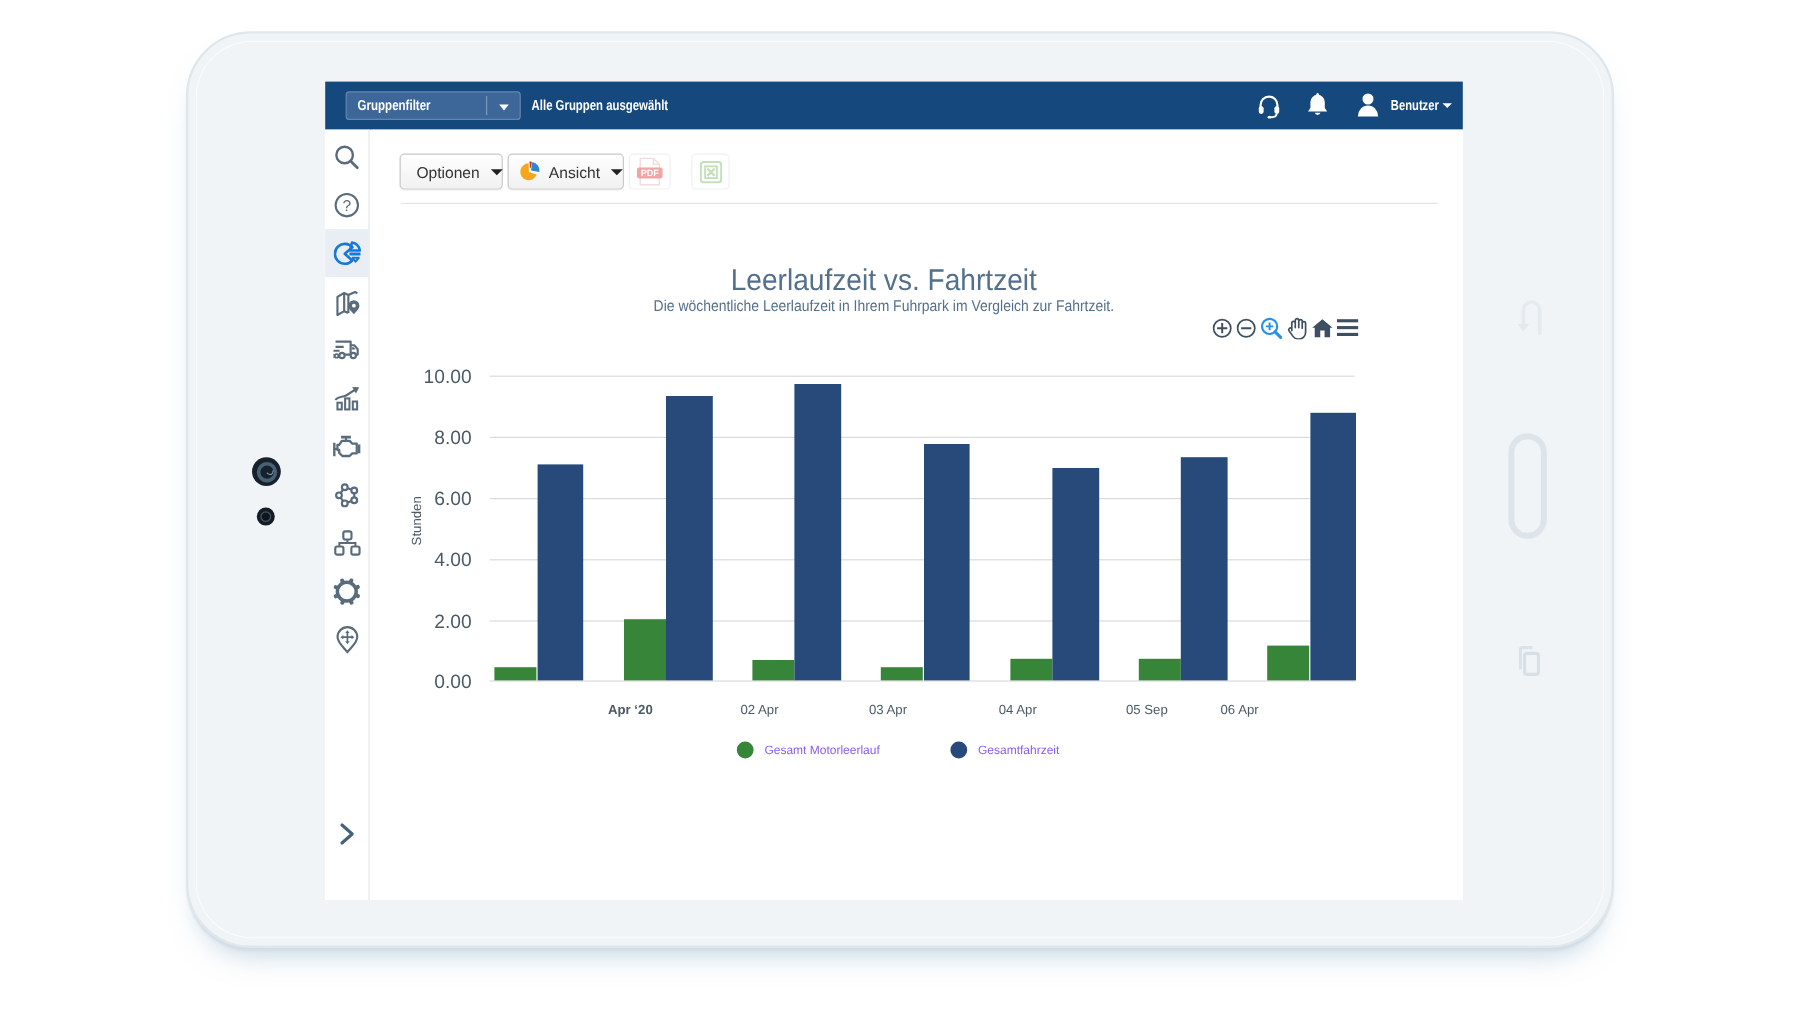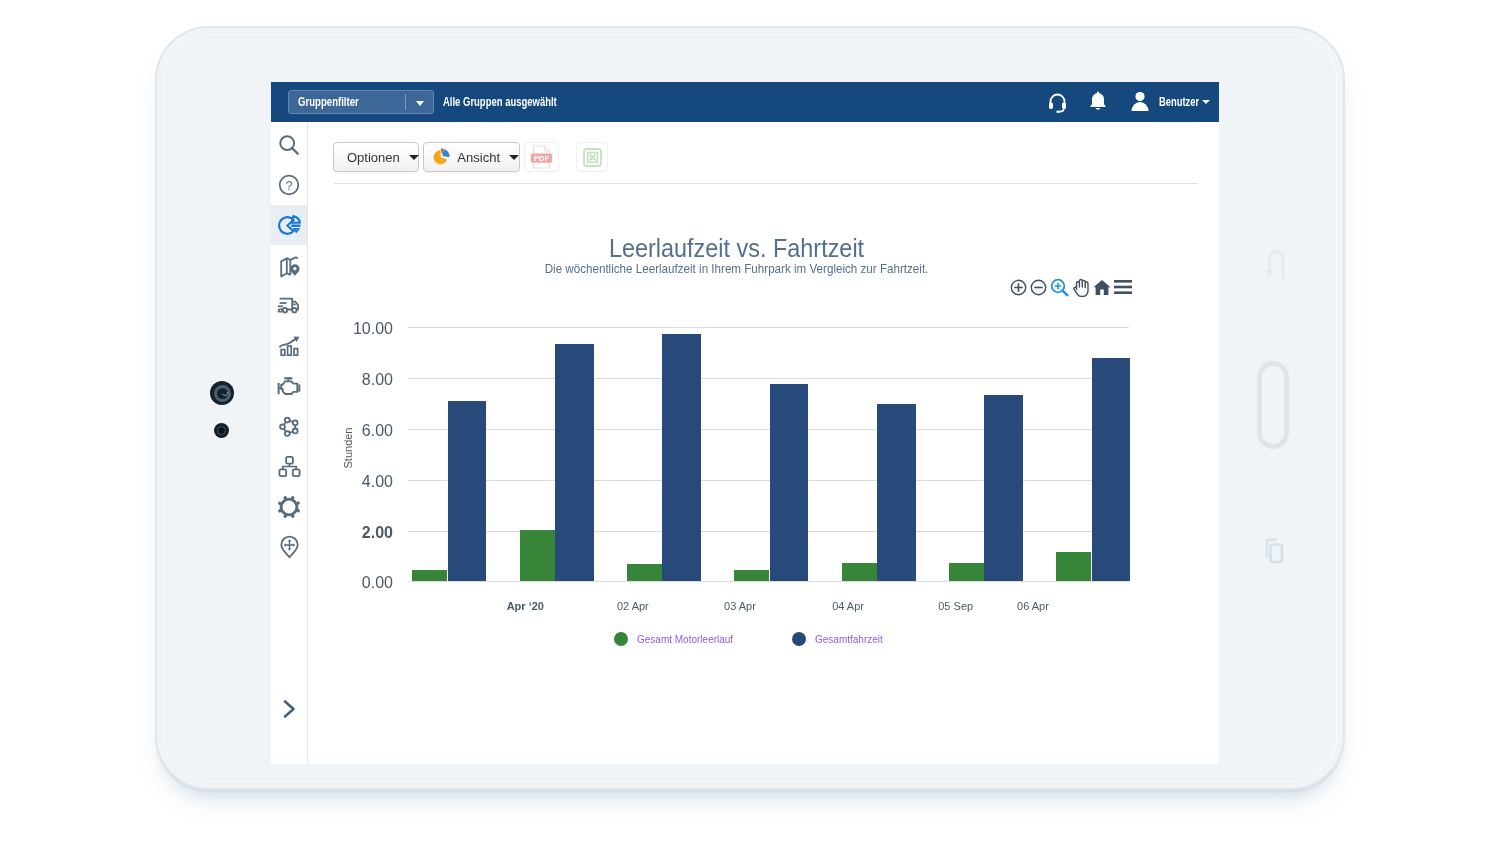--- a/index.html
+++ b/index.html
@@ -25,21 +25,21 @@
   .cam2 i { position:absolute; left:3px; top:3px; width:9px; height:9px; border-radius:50%;
     background:#0e141b; border:1.8px solid #415663; }
 
   
   .pill { position:absolute; left:1257px; top:361px; width:32px; height:88px;
     border:5px solid #dde5eb; border-radius:17px; }
   .uturn { position:absolute; left:1263px; top:248px; }
   .copyic { position:absolute; left:1263px; top:538px; }
 
   
-  #screen { position:absolute; left:271px; top:68px; width:948px; height:682px; background:#ffffff;margin-top:14px; }
+  #screen { position:absolute; left:271px; top:68px; width:948px; height:682px; background:#ffffff; }
 
   
   #topbar { position:absolute; left:0; top:0; width:948px; height:40px; background:#15487c; }
   .gfbtn { position:absolute; left:17px; top:8px; width:146px; height:24px;
     background:#3d6798; border:1px solid #6486ad; border-radius:3px; }
   .gfbtn .lbl { position:absolute; left:9px; top:0; line-height:23px; color:#fff; font-size:12px; font-weight:bold; transform:scaleX(0.8); transform-origin:left center; white-space:nowrap;}
   .gfbtn .sep { position:absolute; right:27px; top:3px; bottom:3px; width:1px; background:#7b99bb; }
   .gfbtn .arr { position:absolute; right:9px; top:10px; width:0; height:0;
     border-left:4.5px solid transparent; border-right:4.5px solid transparent; border-top:5px solid #fff; }
   .allegruppen { position:absolute; left:172px; top:0; line-height:40px; color:#fff; font-size:12px; font-weight:bold; transform:scaleX(0.79); transform-origin:left center; white-space:nowrap; }
@@ -311,21 +311,21 @@
       <div id="chart">
       <div class="gline" style="top:5.3px;"></div>
       <div class="ylab" style="top:-1.7px;">10.00</div>
       <div class="gline" style="top:56.1px;"></div>
       <div class="ylab" style="top:49.1px;">8.00</div>
       <div class="gline" style="top:106.9px;"></div>
       <div class="ylab" style="top:99.9px;">6.00</div>
       <div class="gline" style="top:157.7px;"></div>
       <div class="ylab" style="top:150.7px;">4.00</div>
       <div class="gline" style="top:208.5px;"></div>
-      <div class="ylab" style="top:201.5px;font-weight:bold;">2.00</div>
+      <div class="ylab" style="top:201.5px;">2.00</div>
       <div class="gline" style="top:259.3px;"></div>
       <div class="ylab" style="top:252.3px;">0.00</div>
       <div class="stunden">Stunden</div>
       <div class="bar g" style="left:103.3px; top:247.7px; width:35px; height:11.6px;"></div>
       <div class="bar b" style="left:138.8px; top:78.8px; width:38.5px; height:180.5px;"></div>
       <div class="bar g" style="left:210.6px; top:207.8px; width:35px; height:51.5px;"></div>
       <div class="bar b" style="left:246.1px; top:21.9px; width:38.5px; height:237.4px;"></div>
       <div class="bar g" style="left:317.9px; top:242.2px; width:35px; height:17.1px;"></div>
       <div class="bar b" style="left:353.4px; top:11.9px; width:38.5px; height:247.4px;"></div>
       <div class="bar g" style="left:425.2px; top:247.7px; width:35px; height:11.6px;"></div>

